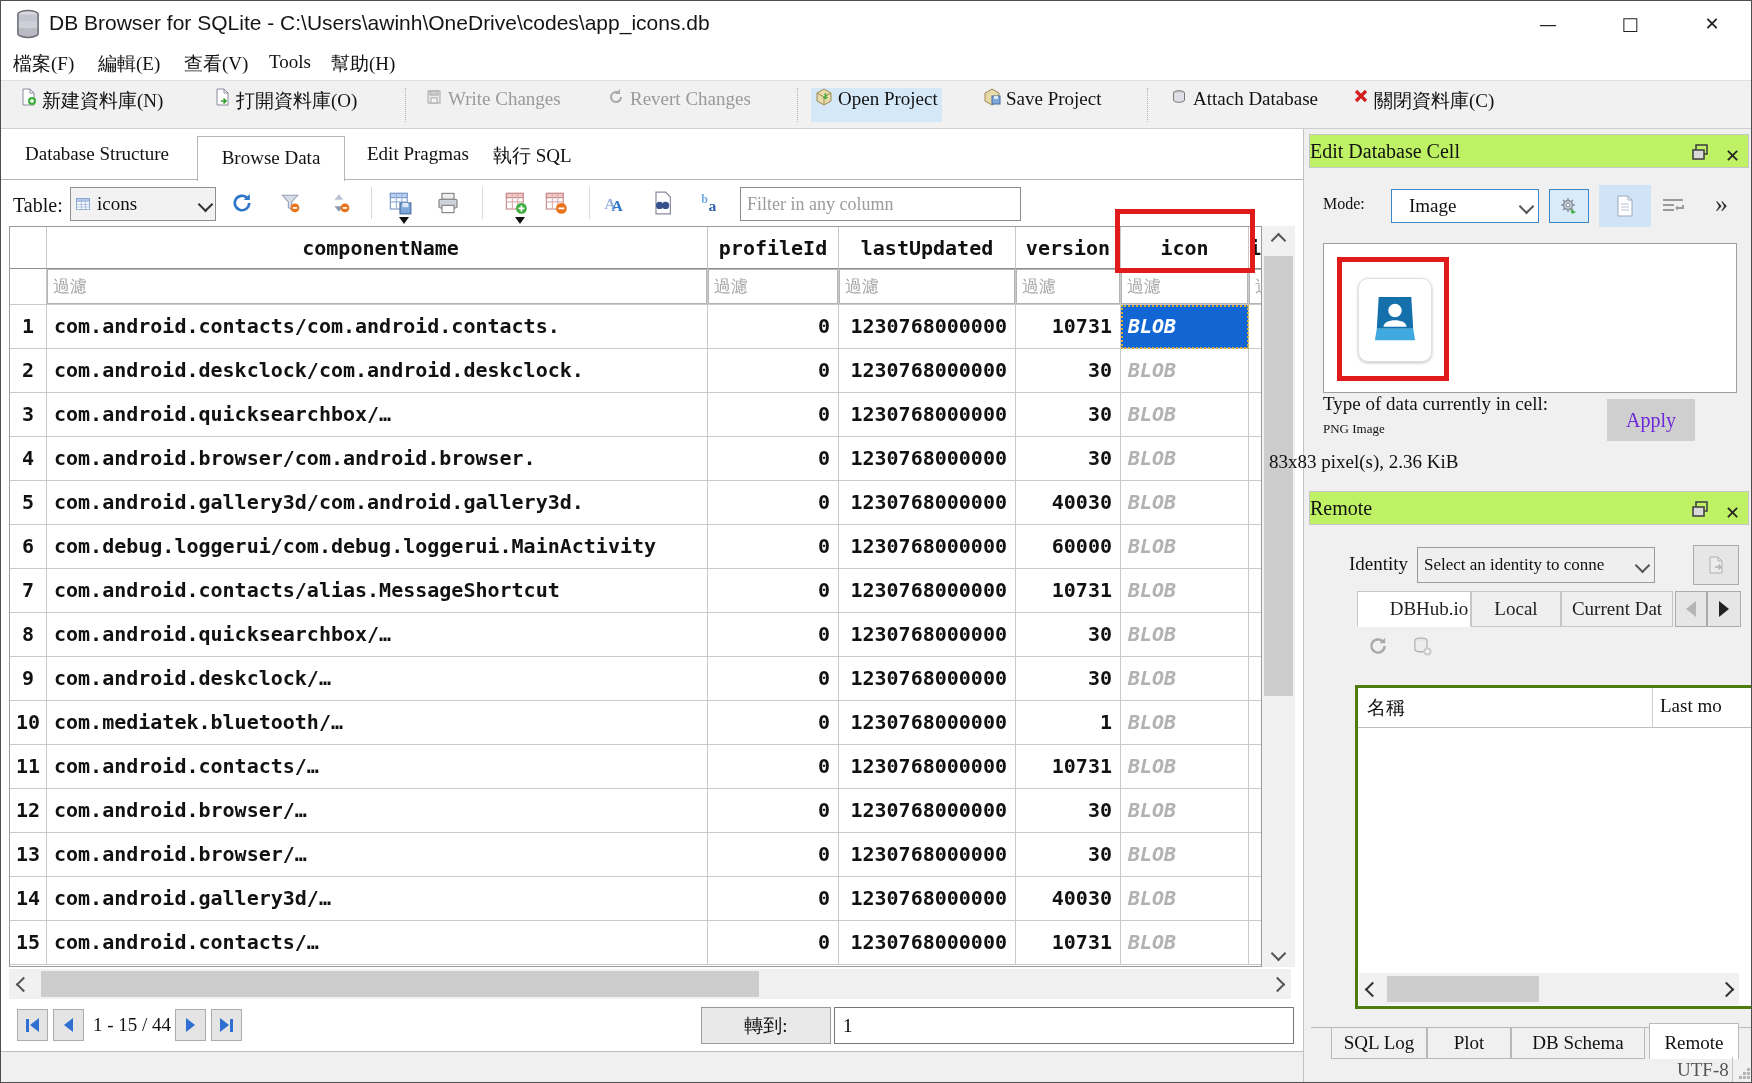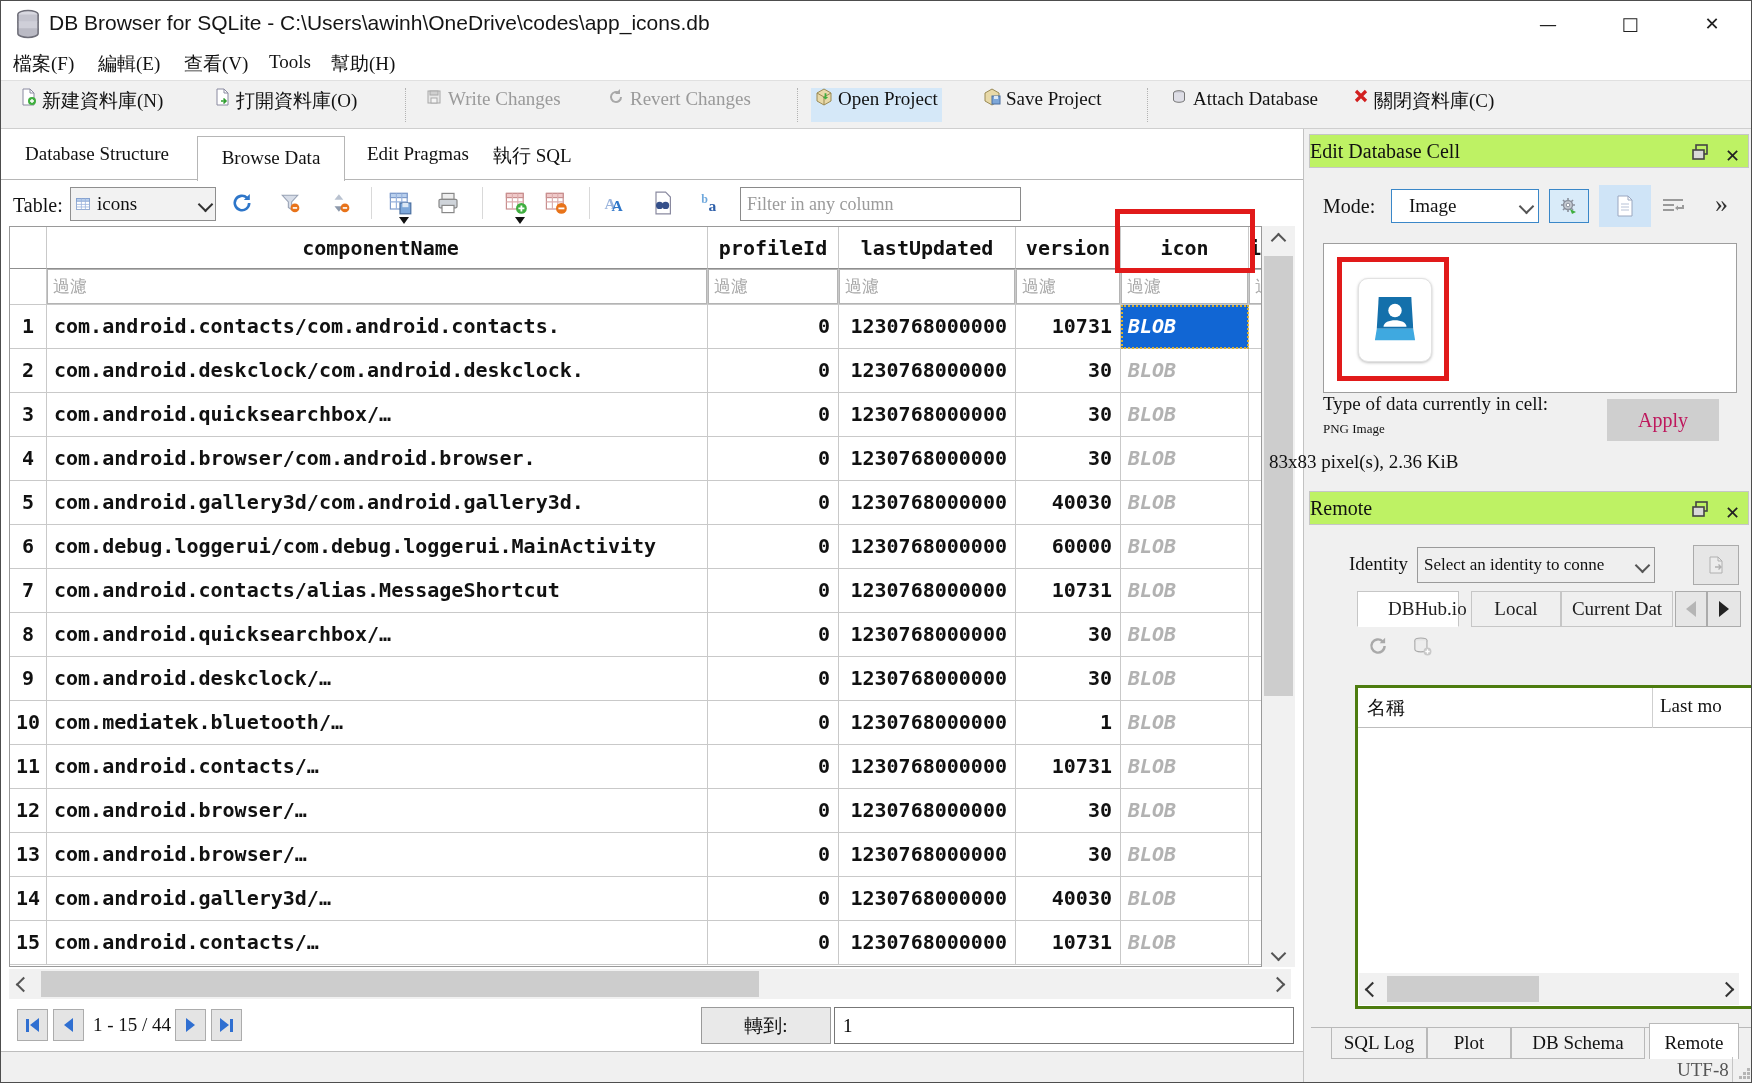--- a/index.html
+++ b/index.html
@@ -524,21 +524,21 @@
   <div class="dockhdr" style="left:1308px;top:133px;width:440px;">
     <span>Edit Database Cell</span>
     <span class="dockico" style="left:381px;">
       <svg width="18" height="18" viewBox="0 0 18 18">
           <rect x="5" y="2" width="11" height="9" fill="none" stroke="#444" stroke-width="1.6"></rect>
           <rect x="2" y="7" width="11" height="9" fill="#d9d9d9" stroke="#444" stroke-width="1.6"></rect>
         </svg>
     </span>
     <span class="dockico" style="left:415px;top:5px;font-size:18px;color:#222;">✕</span>
   </div>
-  <span class="abs" style="left:1322px;top:194px;font-size:20px;">Mode:</span>
+  <span class="abs" style="left:1322px;top:194px;font-size:16px;">Mode:</span>
   <div class="combo" style="position:absolute;left:1390px;top:188px;width:148px;height:34px;padding-left:17px;">
     <span>Image</span>
     <span class="chev ch-d" style="border-color:#555;"></span>
   </div>
   <div class="abs" style="left:1548px;top:188px;width:40px;height:34px;border:1px solid #3a87c8;background:#d9ebf9;box-sizing:border-box;display:flex;align-items:center;justify-content:center;">
     <svg width="20" height="20" viewBox="0 0 20 20">
         <circle cx="9" cy="9" r="4.5" fill="#c7ccd4" stroke="#8a909c" stroke-width="1.4"></circle>
         <circle cx="9" cy="9" r="1.8" fill="#fff" stroke="#8a909c"></circle>
         <path d="M9 2v3M9 13v3M2 9h3M13 9h3M4 4l2 2M12 12l2 2M14 4l-2 2M6 12l-2 2" stroke="#8a909c" stroke-width="1.6"></path>
         <path d="M11 13l6 3-4 2z" fill="#3fae3f"></path>
@@ -567,21 +567,21 @@
         <circle cx="24" cy="16" r="7" fill="#fff"></circle>
         <path d="M12 33 c0-9 24-9 24 0 z" fill="#fff"></path>
         <path fill="#3fa9e0" d="M5 35 h38 l2 12 H3 z"></path>
       </svg>
     </div>
   </div>
   <div class="redbox" style="left:1336px;top:256px;width:112px;height:124px;"></div>
 
   <span class="abs" style="left:1322px;top:392px;font-size:19px;">Type of data currently in cell:</span>
   <span class="abs" style="left:1322px;top:420px;font-size:13px;">PNG Image</span>
-  <div class="abs" style="left:1606px;top:398px;width:112px;height:42px;background:#cfcfcf;color:#be185d;font-size:20px;text-align:center;line-height:42px;">Apply</div>
+  <div class="abs" style="left:1606px;top:398px;width:88px;height:42px;background:#cfcfcf;color:#6d28d9;font-size:20px;text-align:center;line-height:42px;">Apply</div>
   <span class="abs" style="left:1268px;top:450px;font-size:19px;">83x83 pixel(s), 2.36 KiB</span>
 
   <div class="dockhdr" style="left:1308px;top:490px;width:440px;">
     <span>Remote</span>
     <span class="dockico" style="left:381px;">
       <svg width="18" height="18" viewBox="0 0 18 18">
           <rect x="5" y="2" width="11" height="9" fill="none" stroke="#444" stroke-width="1.6"></rect>
           <rect x="2" y="7" width="11" height="9" fill="#d9d9d9" stroke="#444" stroke-width="1.6"></rect>
         </svg>
     </span>
@@ -593,21 +593,21 @@
     <span class="chev ch-d" style="border-color:#555;flex:none;"></span>
   </div>
   <div class="greybtn abs" style="left:1692px;top:544px;width:46px;height:40px;">
     <svg width="18" height="18" viewBox="0 0 18 18">
         <path d="M3 1h8l4 4v12H3z" fill="#ececec" stroke="#b0b0b0"></path>
         <path d="M11 1v4h4" fill="none" stroke="#b0b0b0"></path>
         <path d="M8 11h6m-2.5-2.5L14 11l-2.5 2.5" stroke="#b0b0b0" stroke-width="1.4" fill="none"></path>
       </svg>
   </div>
 
-  <div class="rtab on" style="left:1356px;width:102px;padding-left:30px;">DBHub.io</div>
+  <div class="rtab on" style="left:1356px;width:114px;padding-left:30px;">DBHub.io</div>
   <div class="rtab" style="left:1470px;width:90px;">Local</div>
   <div class="rtab" style="left:1560px;width:112px;overflow:hidden;">Current Dat</div>
   <div class="greybtn abs" style="left:1674px;top:590px;width:32px;height:36px;">
     <span style="width:0;height:0;border-top:8px solid transparent;border-bottom:8px solid transparent;border-right:10px solid #b5b5b5;"></span>
   </div>
   <div class="greybtn abs" style="left:1706px;top:590px;width:34px;height:36px;">
     <span style="width:0;height:0;border-top:8px solid transparent;border-bottom:8px solid transparent;border-left:10px solid #222;"></span>
   </div>
 
   <div class="abs" style="left:1366px;top:634px;">

